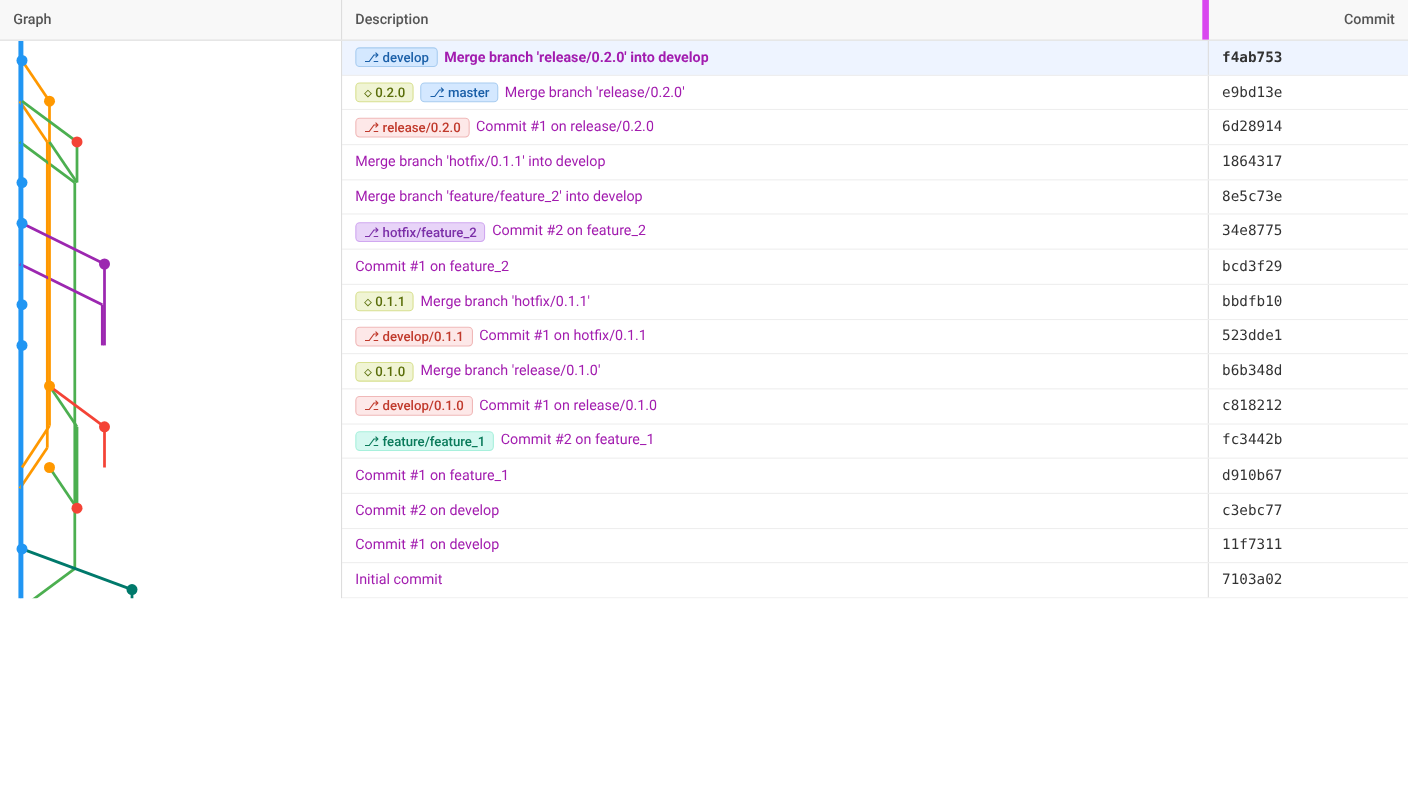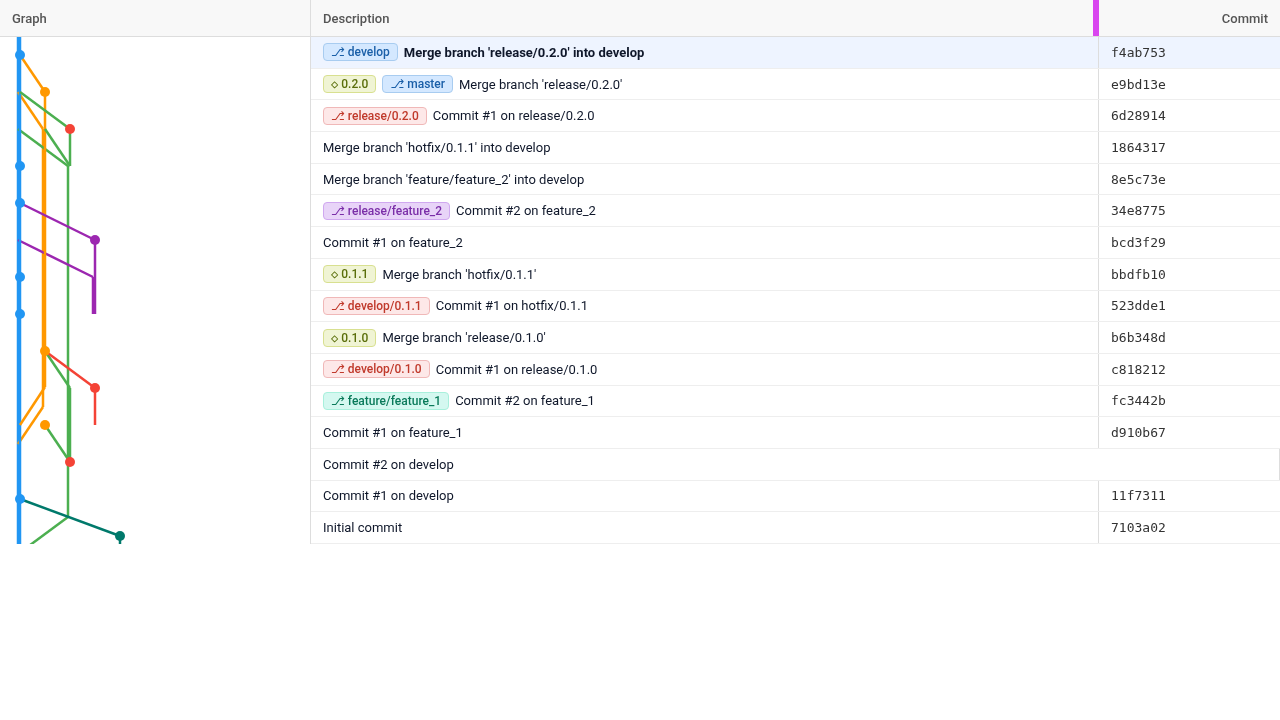--- a/index.html
+++ b/index.html
@@ -102,21 +102,21 @@
       width: 181px;
       padding: 0 12px;
       font-family: monospace;
       font-size: 13px;
       color: #333;
       display: flex;
       align-items: center;
       height: 100%;
     }
     .commit-cell.bold {
-      font-weight: 400;
+      font-weight: 700;
     }
     .badge {
       display: inline-flex;
       align-items: center;
       gap: 3px;
       padding: 1px 7px;
       border-radius: 4px;
       font-size: 12px;
       font-weight: 500;
       white-space: nowrap;
@@ -152,21 +152,21 @@
       color: #c0392b;
       border: 1px solid #f0b8b8;
     }
     .badge-feature1 {
       background: #d4f8f0;
       color: #0a7a5a;
       border: 1px solid #a8f0dc;
     }
     .desc-text {
       font-size: 13px;
-      color: #0f172a;
+      color: #a21caf;
       overflow: hidden;
       text-overflow: ellipsis;
     }
     .desc-text.bold {
       font-weight: 700;
     }
   </style>
 </head>
 <body>
 
@@ -334,21 +334,21 @@
         <div class="desc-cell">
           <span class="desc-text">Merge branch 'feature/feature_2' into develop</span>
         </div>
         <div class="commit-cell">8e5c73e</div>
       </div>
 
       <div class="data-row">
         <div class="desc-cell">
           <span class="badge badge-feature">
             <span>⎇</span>
-            <span>release/feature_2</span>
+            <span>hotfix/feature_2</span>
           </span>
           <span class="desc-text">Commit #2 on feature_2</span>
         </div>
         <div class="commit-cell">34e8775</div>
       </div>
 
       <div class="data-row">
         <div class="desc-cell">
           <span class="desc-text">Commit #1 on feature_2</span>
         </div>
@@ -416,20 +416,21 @@
         <div class="desc-cell">
           <span class="desc-text">Commit #1 on feature_1</span>
         </div>
         <div class="commit-cell">d910b67</div>
       </div>
 
       <div class="data-row">
         <div class="desc-cell">
           <span class="desc-text">Commit #2 on develop</span>
         </div>
+        <div class="commit-cell">c3ebc77</div>
       </div>
 
       <div class="data-row">
         <div class="desc-cell">
           <span class="desc-text">Commit #1 on develop</span>
         </div>
         <div class="commit-cell">11f7311</div>
       </div>
 
       <div class="data-row">

